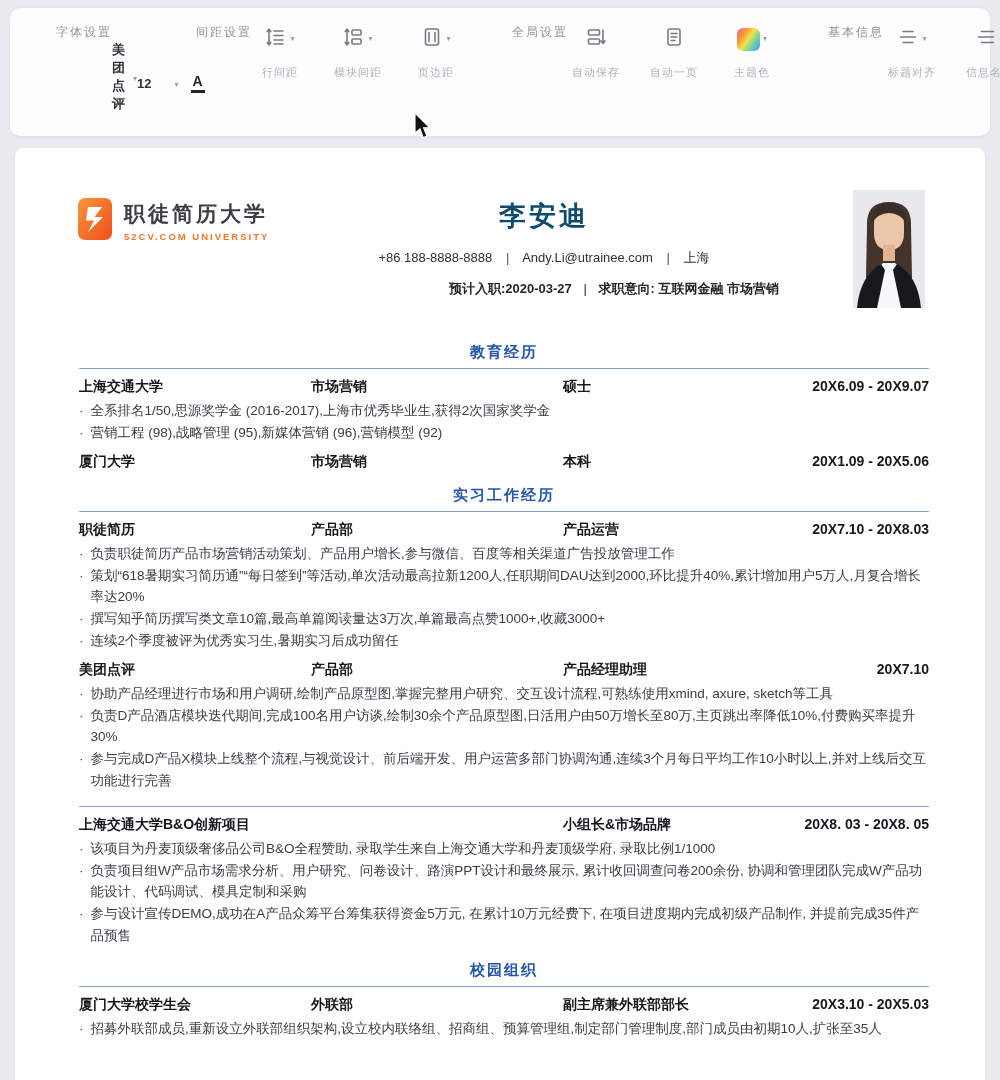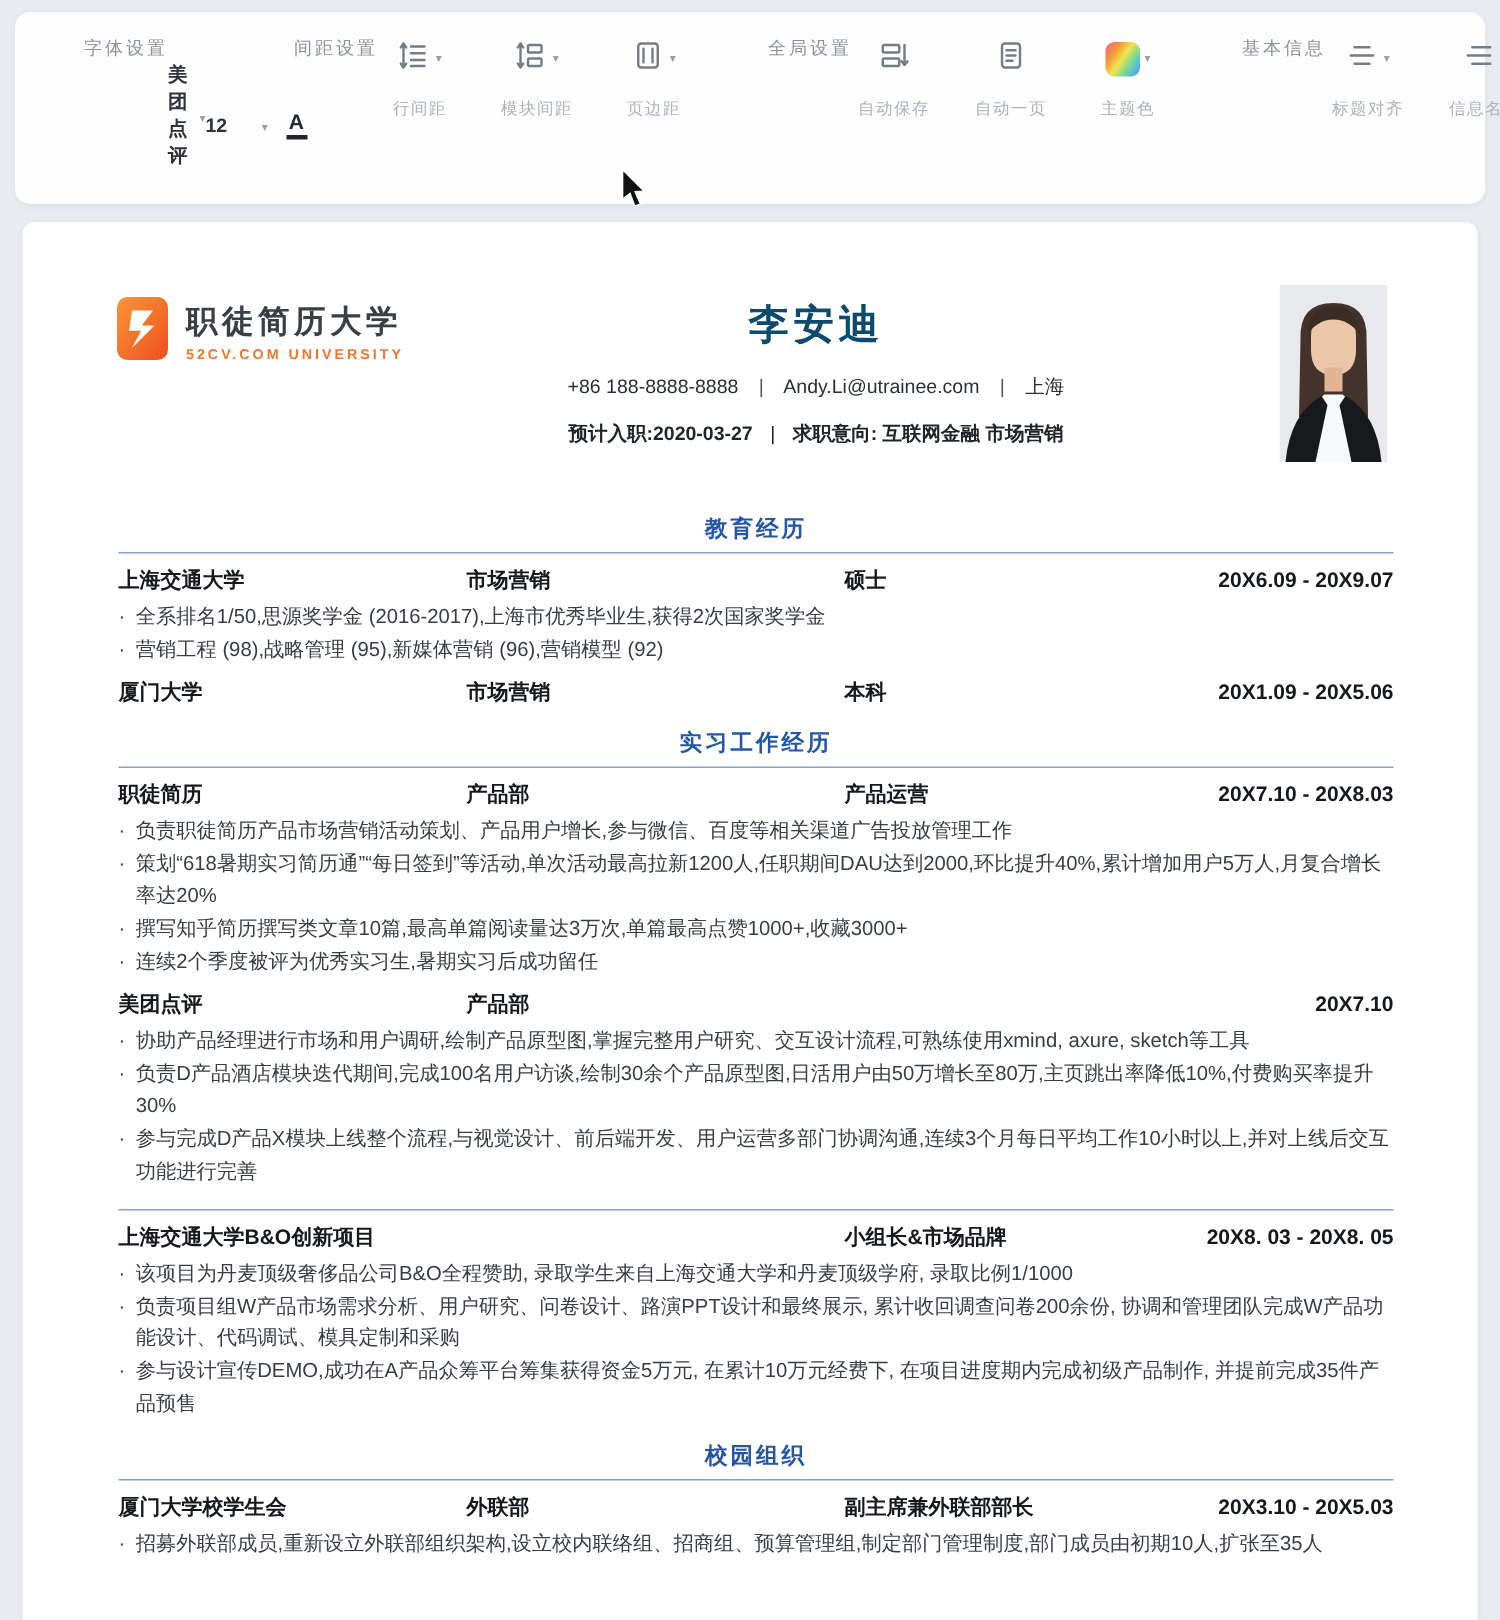--- a/index.html
+++ b/index.html
@@ -48,21 +48,21 @@
     padding: 44px 56px 0 64px;
   }
   .rheader { position: relative; height: 136px; }
   .logo { position: absolute; left: -4px; top: 4px; display: flex; gap: 9px; align-items: flex-start; }
   .logo-text-title { font-size: 21px; font-weight: bold; color: #3a3e45; letter-spacing: 3px; margin-top: 4px; }
   .logo-text-sub { font-size: 9.5px; font-weight: bold; color: #f0762b; letter-spacing: 2px; margin-top: 3px; text-transform: uppercase; }
   .center-block { position: absolute; left: 230px; right: 150px; top: 6px; text-align: center; }
   .r-name { font-size: 27px; font-weight: bold; color: #0c4a6e; letter-spacing: 3px; }
   .r-contact { margin-top: 15px; font-size: 13px; color: #2b2f36; white-space: nowrap; }
   .r-contact .sep { margin: 0 10px; color: #555; }
-  .r-line2 { margin-top: 13px; font-size: 13px; font-weight: bold; color: #1f232a; white-space: nowrap; }
+  .r-line2 { margin-top: 13px; font-size: 13px; font-weight: bold; color: #1f232a; white-space: nowrap; text-align: right; }
   .r-line2 .sep { margin: 0 8px; font-weight: normal; }
   .photo { position: absolute; right: 4px; top: -2px; width: 72px; height: 118px; cursor: pointer; }
 
   .section { margin-top: 15px; }
   .sec-title { color: #2456a8; font-weight: bold; font-size: 15px; letter-spacing: 2px; text-align: center; }
   .sec-rule { height: 1px; background: #84a0cc; margin: 6px 0 9px; }
   .entry { margin-bottom: 10px; }
   .entry-row {
     display: grid; grid-template-columns: 232px 252px 1fr auto;
     font-size: 14px; font-weight: bold; color: #15181d; margin: 4px 0 2px;
@@ -356,20 +356,21 @@
             <span class="dot">·</span>
             <span>连续2个季度被评为优秀实习生,暑期实习后成功留任</span>
           </div>
       </div>
     </div>
 
     <div class="entry">
       <div class="entry-row">
         <span class="c1">美团点评</span>
         <span class="c2">产品部</span>
+        <span class="c3">产品经理助理</span>
         <span class="c4">20X7.10</span>
       </div>
       <div class="bullets">
         <div class="bullet">
             <span class="dot">·</span>
             <span>协助产品经理进行市场和用户调研,绘制产品原型图,掌握完整用户研究、交互设计流程,可熟练使用xmind, axure, sketch等工具</span>
           </div>
         <div class="bullet">
             <span class="dot">·</span>
             <span>负责D产品酒店模块迭代期间,完成100名用户访谈,绘制30余个产品原型图,日活用户由50万增长至80万,主页跳出率降低10%,付费购买率提升30%</span>

